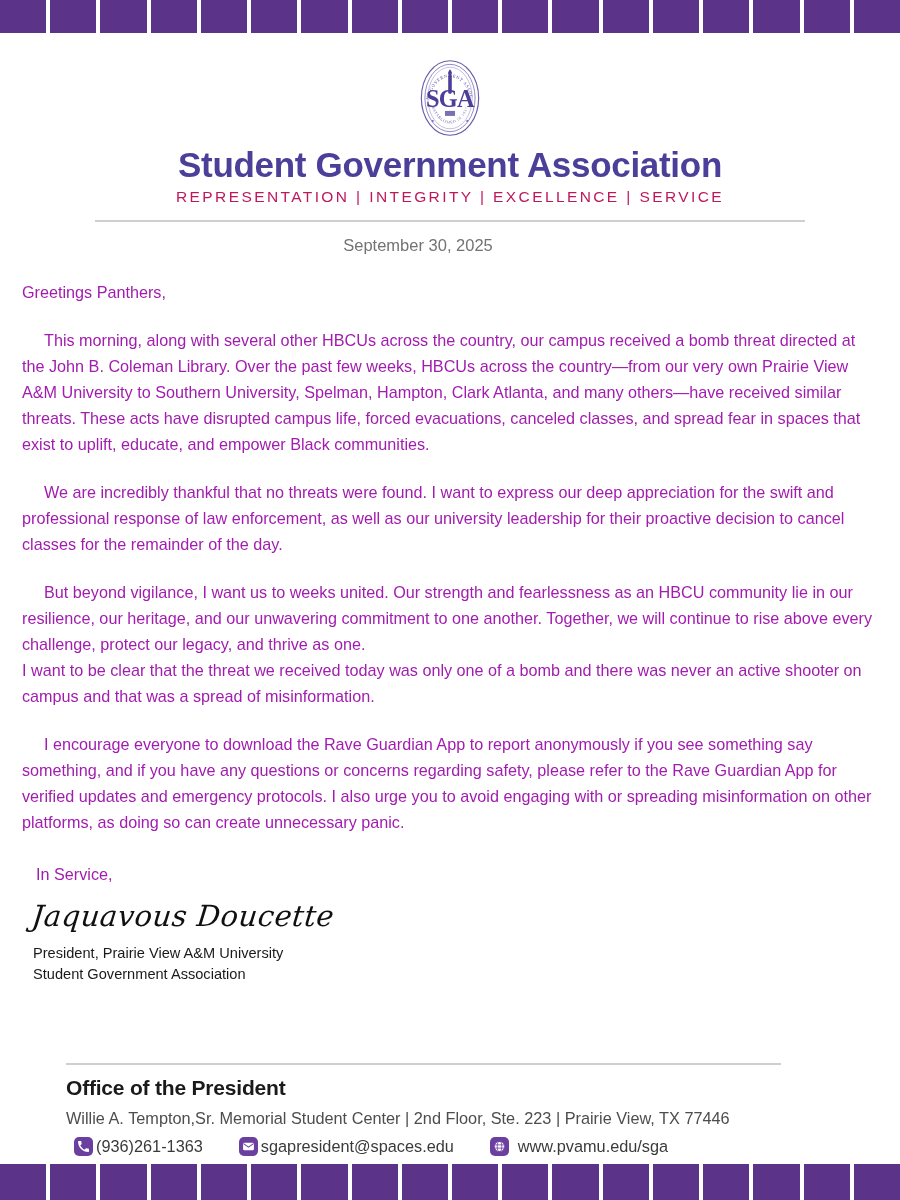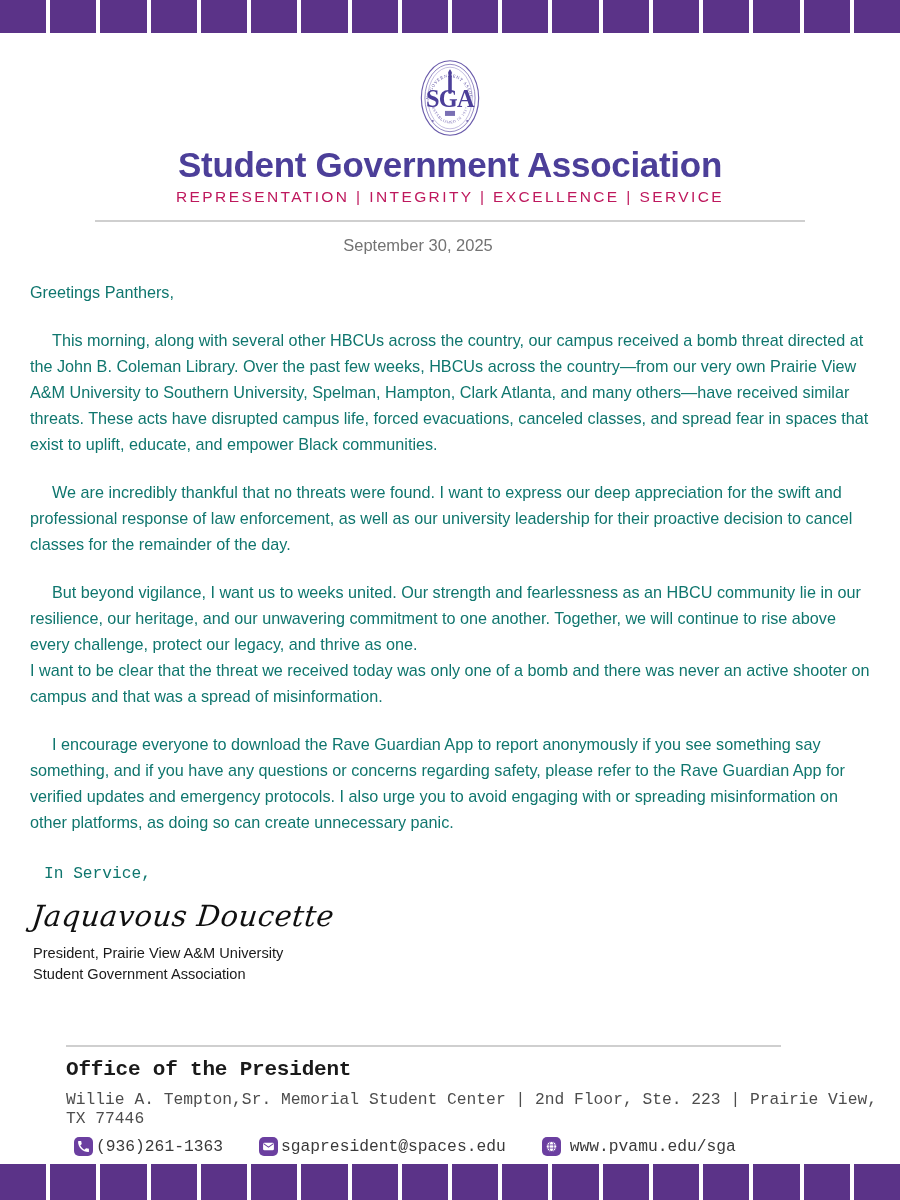--- a/index.html
+++ b/index.html
@@ -81,38 +81,37 @@
   .date-line {
     text-align: center;
     font-size: 16.5px;
     color: #737373;
     margin: 14px 64px 0 0;
   }
 
   
   .letter-body {
     margin: 0;
-    padding: 0 22px 0 30px;
+    padding: 0 22px 0 22px;
     font-size: 16.2px;
     line-height: 26px;
-    color: #0f766e;
+    color: #a21caf;
   }
   .salutation {
     margin: 24px 0 0 0;
   }
   .letter-body p.para {
     margin: 22px 0 0 0;
     text-indent: 22px;
   }
   .letter-body p.para.no-indent {
     text-indent: 0;
   }
   .closing {
     margin: 26px 0 0 14px;
-    font-family: Liberation Mono, monospace;
   }
 
   
   .signature {
     font-family: "DejaVu Serif", serif;
     font-style: italic;
     font-size: 29px;
     color: #101010;
     margin: 12px 0 0 32px;
     letter-spacing: 0.5px;
@@ -126,21 +125,20 @@
     line-height: 21px;
     color: #1a1a1a;
   }
 
   
   .footer {
     position: absolute;
     left: 0;
     bottom: 8px;
     width: 900px;
-    font-family: Liberation Mono, monospace;
   }
   .footer-rule {
     height: 2px;
     background: #cfcfcf;
     width: 715px;
     margin: 0 0 0 66px;
   }
   .footer-title {
     font-size: 21px;
     font-weight: bold;

